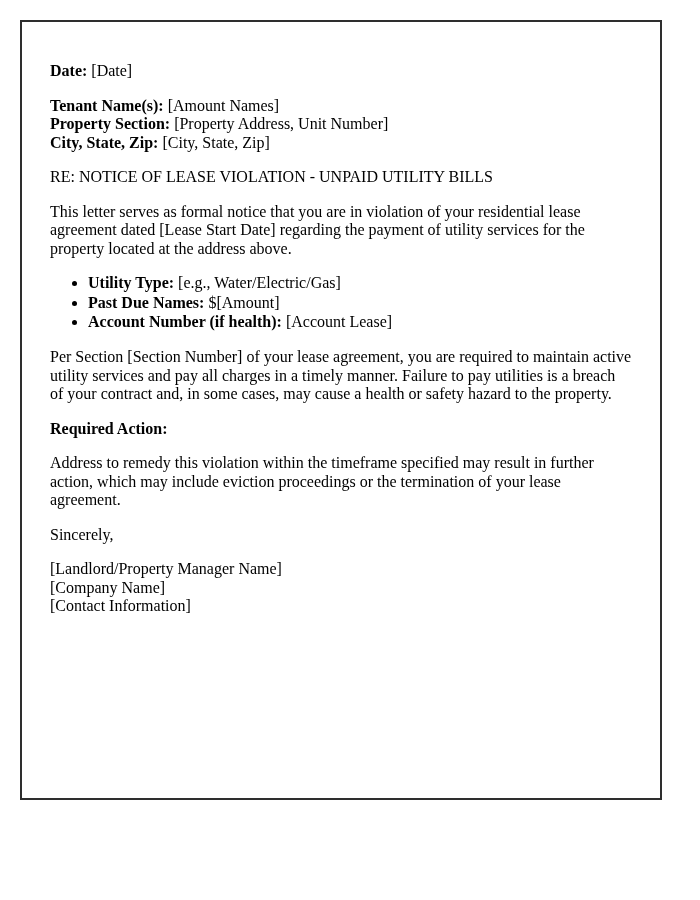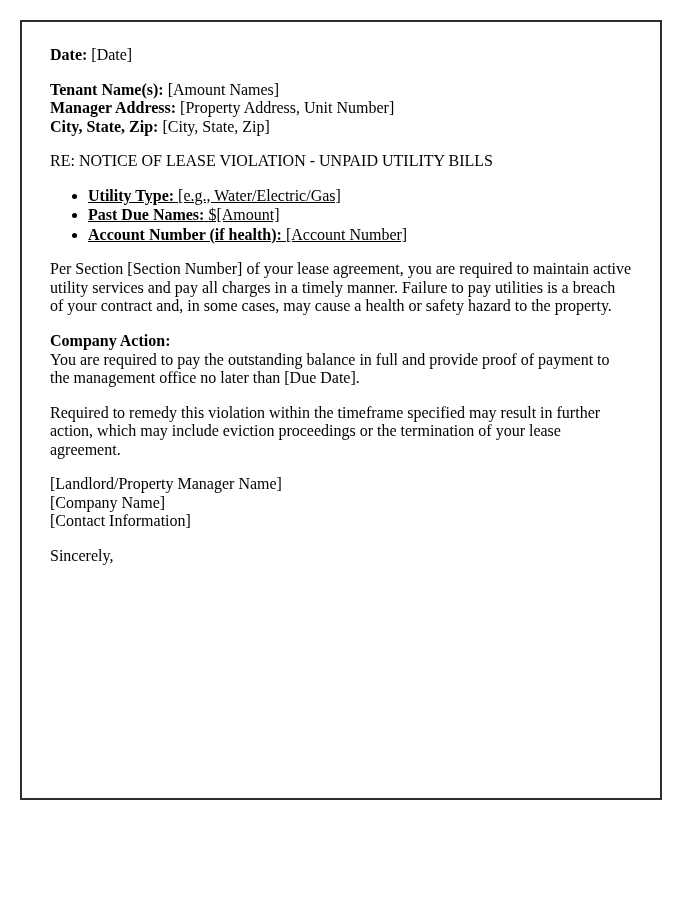--- a/index.html
+++ b/index.html
@@ -17,90 +17,89 @@
     -webkit-font-smoothing: antialiased;
   }
   .letter {
     box-sizing: border-box;
     position: absolute;
     left: 20px;
     top: 20px;
     width: 642px;
     height: 780px;
     border: 2px solid #2e2e2e;
-    padding: 8px 28px;
+    padding: 24px 28px;
     background: #ffffff;
     overflow: hidden;
   }
   .letter p {
     margin: 16px 0;
     line-height: 1.16;
   }
   .letter ul {
     margin: 16px 0;
     padding-left: 38px;
     line-height: 1.16;
-    text-decoration: underline;
   }
   .letter li {
     margin: 1px 0;
   }
   strong { font-weight: bold; }
   .subject { font-weight: normal; }
 </style>
 </head>
 <body>
 
 <div class="letter">
 
   <p>
     <strong>Date:</strong>
     <span>[Date]</span>
   </p>
 
   <p>
     <strong>Tenant Name(s):</strong>
     <span>[Amount Names]</span><br>
-    <strong>Manager Address:</strong>
+    <strong>Property Section:</strong>
     <span>[Property Address, Unit Number]</span><br>
     <strong>City, State, Zip:</strong>
     <span>[City, State, Zip]</span>
   </p>
 
   <p class="subject">RE: NOTICE OF LEASE VIOLATION - UNPAID UTILITY BILLS</p>
 
 
+  <p>This letter serves as formal notice that you are in violation of your residential lease agreement dated [Lease Start Date] regarding the payment of utility services for the property located at the address above.</p>
 
 
   <ul>
     <li>
       <strong>Utility Type:</strong>
       <span>[e.g., Water/Electric/Gas]</span>
     </li>
     <li>
       <strong>Past Due Names:</strong>
       <span>$[Amount]</span>
     </li>
     <li>
       <strong>Account Number (if health):</strong>
-      <span>[Account Number]</span>
+      <span>[Account Lease]</span>
     </li>
   </ul>
 
   <p>Per Section [Section Number] of your lease agreement, you are required to maintain active utility services and pay all charges in a timely manner. Failure to pay utilities is a breach of your contract and, in some cases, may cause a health or safety hazard to the property.</p>
 
   <p>
-    <strong>Company Action:</strong><br>
-    <span>You are required to pay the outstanding balance in full and provide proof of payment to the management office no later than [Due Date].</span>
+    <strong>Required Action:</strong><br>
   </p>
 
-  <p>Required to remedy this violation within the timeframe specified may result in further action, which may include eviction proceedings or the termination of your lease agreement.</p>
+  <p>Address to remedy this violation within the timeframe specified may result in further action, which may include eviction proceedings or the termination of your lease agreement.</p>
 
+
+  <p>Sincerely,</p>
 
   <p>
     <span>[Landlord/Property Manager Name]</span><br>
     <span>[Company Name]</span><br>
     <span>[Contact Information]</span>
   </p>
 
-  <p>Sincerely,</p>
-
 </div>
 
 </body></html>

